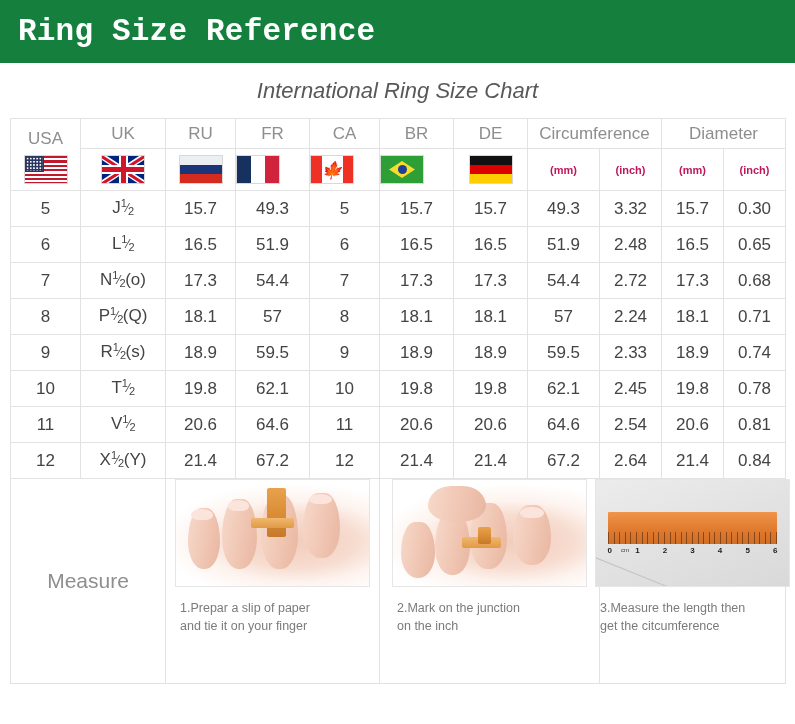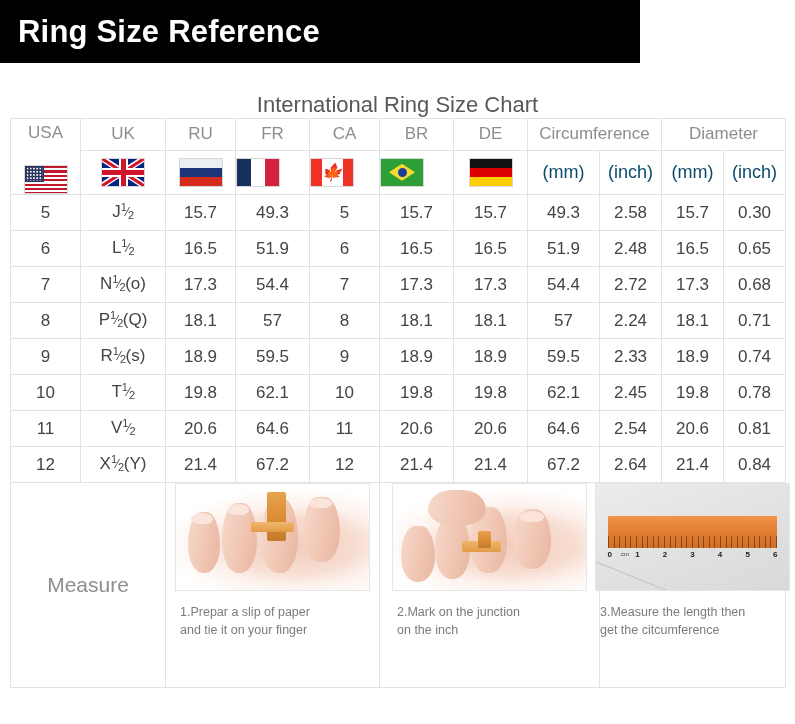--- a/index.html
+++ b/index.html
@@ -12,41 +12,43 @@
   #page {
     width: 795px;
     height: 724px;
     position: relative;
     overflow: hidden;
     background: #ffffff;
   }
 
   
   .banner {
-    width: 640px;
+    width: 795px;
     height: 63px;
-    background: #000000;
+    background: #15803d;
     display: flex;
     align-items: center;
     padding-left: 18px;
+    font-family: Liberation Mono, monospace;
   }
   .banner-title {
     color: #ffffff;
     font-size: 31px;
     font-weight: bold;
     letter-spacing: 0.2px;
     line-height: 1;
   }
 
   
   .subtitle-wrap {
     height: 55px;
     display: flex;
-    align-items: flex-end;
+    align-items: center;
     justify-content: center;
+    font-style: italic;
   }
   .subtitle {
     font-size: 22px;
     color: #58585a;
     font-weight: normal;
   }
 
   
   .table-wrap {
     margin: 0 10px;
@@ -63,34 +65,34 @@
     vertical-align: middle;
     padding: 0;
   }
   .hdr-label {
     font-size: 17px;
     color: #8e8e90;
     font-weight: normal;
     height: 30px;
   }
   .hdr-sub {
-    font-size: 18px;
-    color: #0c4a6e;
-    font-weight: normal;
+    font-size: 11px;
+    color: #be185d;
+    font-weight: bold;
     height: 42px;
   }
   .flag-cell { height: 42px; }
   td.usa-cell {
     font-size: 17px;
     color: #8e8e90;
   }
   .usa-label {
     display: block;
     padding-top: 4px;
-    padding-bottom: 22px;
+    padding-bottom: 6px;
   }
   .data-row td {
     height: 36px;
     font-size: 17px;
     color: #444444;
   }
 
   
   col.c-usa   { width: 70px; }
   col.c-uk    { width: 85px; }
@@ -425,21 +427,21 @@
       <tbody id="table-body">
           <tr class="data-row">
             <td>5</td>
             <td><span class="uk-val"><span>J</span><span class="frac"><sup>1</sup>⁄<sub>2</sub></span><span></span></span></td>
             <td>15.7</td>
             <td>49.3</td>
             <td>5</td>
             <td>15.7</td>
             <td>15.7</td>
             <td>49.3</td>
-            <td>2.58</td>
+            <td>3.32</td>
             <td>15.7</td>
             <td>0.30</td>
           </tr>
           <tr class="data-row">
             <td>6</td>
             <td><span class="uk-val"><span>L</span><span class="frac"><sup>1</sup>⁄<sub>2</sub></span><span></span></span></td>
             <td>16.5</td>
             <td>51.9</td>
             <td>6</td>
             <td>16.5</td>

